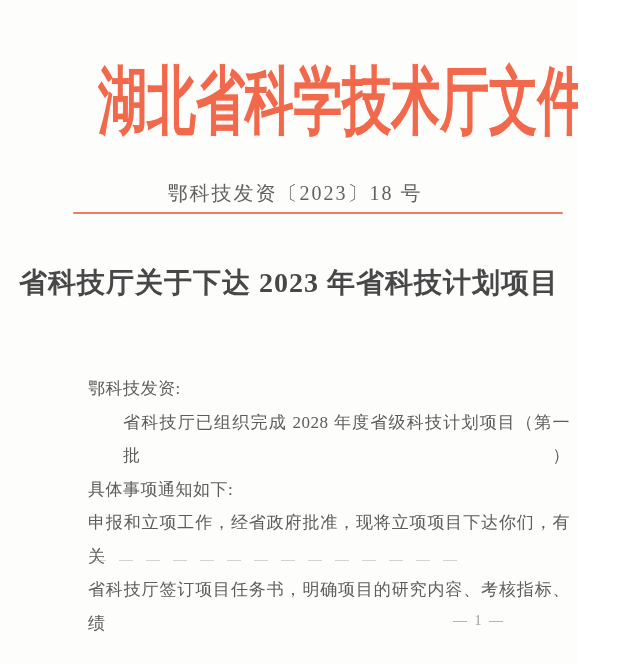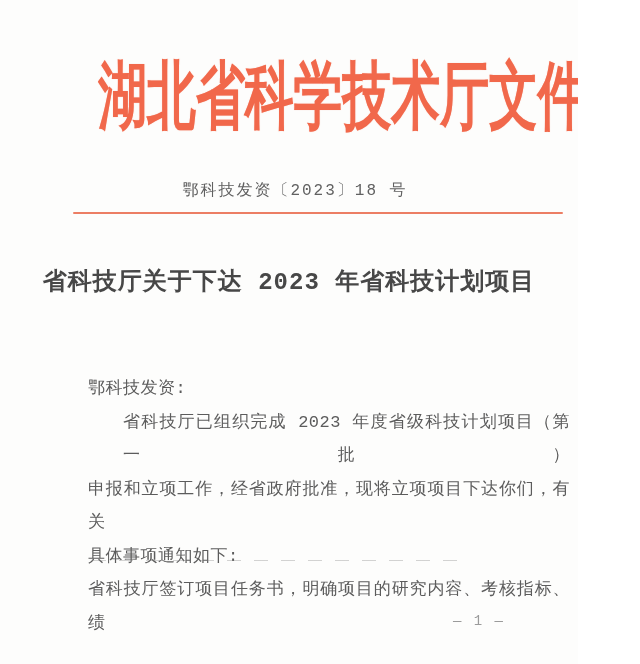--- a/index.html
+++ b/index.html
@@ -6,21 +6,21 @@
     margin: 0;
     padding: 0;
     background: #ffffff;
   }
   .page {
     position: relative;
     width: 578px;
     height: 664px;
     background: #fdfdfc;
     overflow: hidden;
-    font-family: Liberation Mono, monospace;
+    font-family: Liberation Serif, serif;
   }
   .agency-title {
     position: absolute;
     top: 62px;
     left: 0;
     right: 0;
     text-align: center;
     white-space: nowrap;
     font-size: 74px;
     line-height: 78px;
@@ -29,40 +29,40 @@
     transform: scaleX(0.66);
     transform-origin: 50% 50%;
     text-shadow: 0 0 1px rgba(241,104,75,0.55);
   }
   .doc-number {
     position: absolute;
     top: 180px;
     left: 12px;
     right: 0;
     text-align: center;
-    font-size: 16px;
+    font-size: 20px;
     letter-spacing: 2px;
     color: #616161;
   }
   .header-divider {
     position: absolute;
     top: 212px;
     left: 73px;
     width: 490px;
     height: 2px;
     background: #ec7e64;
     border-radius: 1px;
   }
   .doc-title {
     position: absolute;
     top: 266px;
     left: 0;
     right: 0;
     text-align: center;
-    font-size: 24px;
+    font-size: 28px;
     line-height: 34px;
     font-weight: bold;
     letter-spacing: 1px;
     color: #474747;
   }
   .body-block {
     position: absolute;
     top: 372px;
     left: 88px;
     width: 482px;
@@ -112,23 +112,23 @@
   <div class="doc-number">鄂科技发资〔2023〕18 号</div>
 
   <div class="header-divider"></div>
 
   <div class="doc-title">
     <div>省科技厅关于下达 2023 年省科技计划项目</div>
   </div>
 
   <div class="body-block">
     <div class="body-line">鄂科技发资:</div>
-    <div class="body-line indent justify">省科技厅已组织完成 2023 年度省级科技计划项目（第一批）</div>
+    <div class="body-line indent justify">省科技厅已组织完成 2028 年度省级科技计划项目（第一批）</div>
+    <div class="body-line">具体事项通知如下:</div>
     <div class="body-line justify">申报和立项工作，经省政府批准，现将立项项目下达你们，有关</div>
-    <div class="body-line">具体事项通知如下:</div>
     <div class="body-line justify">省科技厅签订项目任务书，明确项目的研究内容、考核指标、绩</div>
   </div>
 
   <div class="scan-artifact-line"></div>
 
   <div class="page-number">— 1 —</div>
 
 </div>
 
 </body></html>

